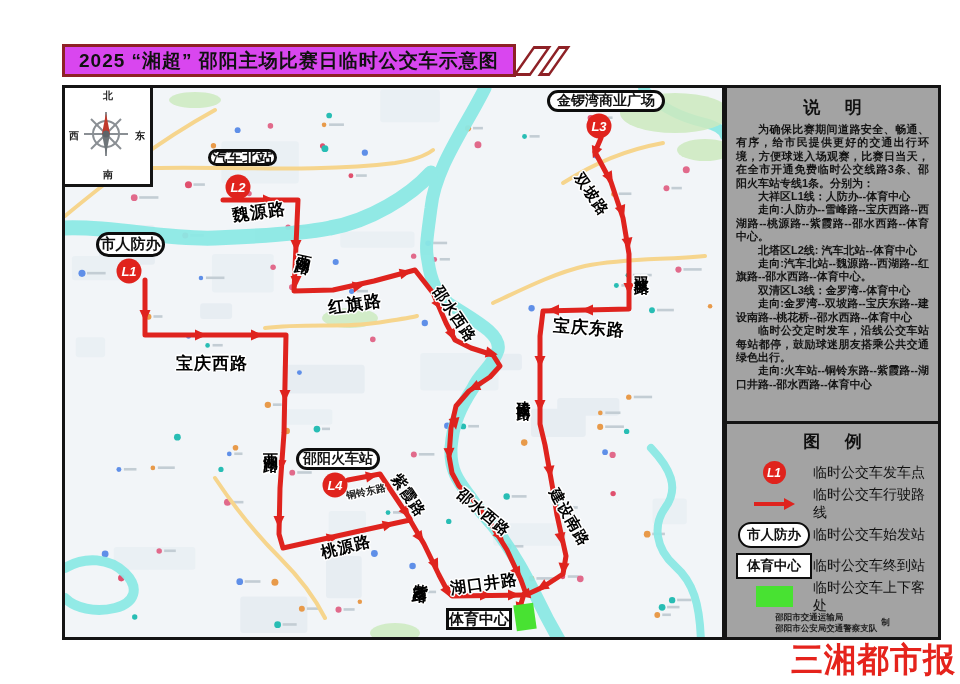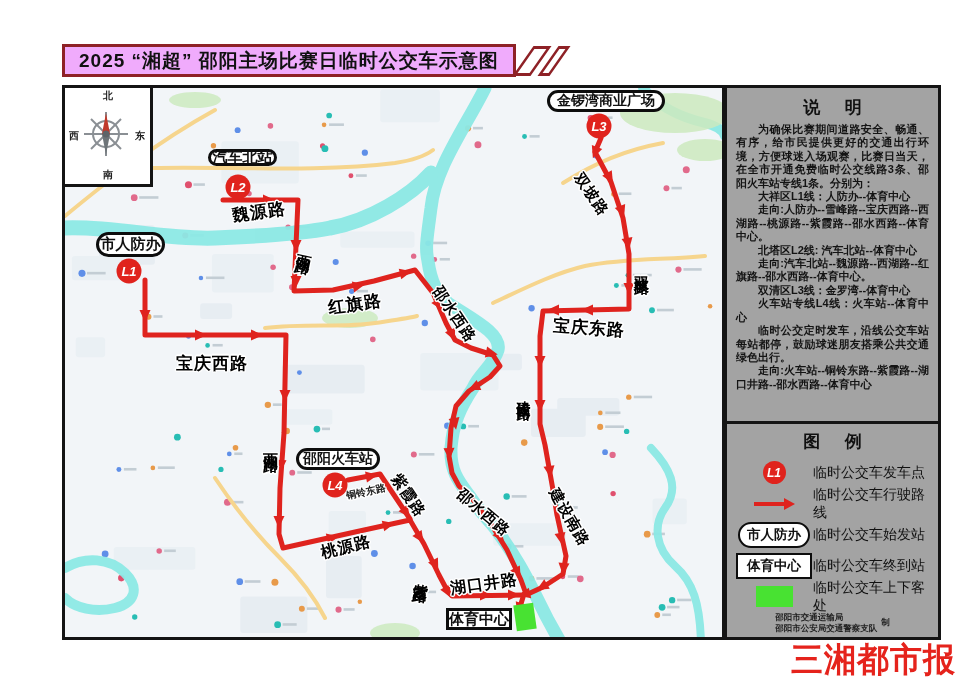--- a/index.html
+++ b/index.html
@@ -1,21 +1,21 @@
 <!DOCTYPE html>
 <html><head>
 <meta charset="utf-8">
 <style>
   html,body{margin:0;padding:0;background:#ffffff;}
   .page{position:relative;width:960px;height:684px;background:#fff;overflow:hidden;
         font-family:"Liberation Sans","DejaVu Sans",sans-serif;color:#111;}
 
   
   .title-wrap{position:absolute;left:62px;top:44px;height:33px;display:flex;align-items:stretch;}
-  .title-box{border:3px solid #8e2126;background:#f0abfc;display:flex;align-items:center;
+  .title-box{border:3px solid #8e2126;background:#d946ef;display:flex;align-items:center;
              padding:0 14px;font-size:19px;font-weight:800;letter-spacing:1px;white-space:nowrap;}
   .slash{border:3px solid #8e2126;transform:skewX(-35deg);margin-left:7px;height:24px;align-self:center;}
   .slash.a{width:12px;} .slash.b{width:6px;}
 
   
   .map{position:absolute;left:62px;top:85px;width:663px;height:555px;box-sizing:border-box;
        border:3px solid #141414;background:#f2f5f8;overflow:hidden;}
   .map svg.layer{position:absolute;left:0;top:0;}
   .compass{position:absolute;left:-1px;top:-1px;width:86px;height:97px;background:#fff;
            border-right:3px solid #141414;border-bottom:3px solid #141414;z-index:7;}
@@ -377,21 +377,21 @@
   <div class="panel">
     <div class="pbox notes">
       <div class="sec-h">说  明</div>
       <div id="notes-body">
           <p>为确保比赛期间道路安全、畅通、有序，给市民提供更好的交通出行环境，方便球迷入场观赛，比赛日当天，在全市开通免费临时公交线路3条、邵阳火车站专线1条。分别为：</p>
           <p>大祥区L1线：人防办--体育中心</p>
           <p>走向:人防办--雪峰路--宝庆西路--西湖路--桃源路--紫霞路--邵水西路--体育中心。</p>
           <p>北塔区L2线: 汽车北站--体育中心</p>
           <p>走向:汽车北站--魏源路--西湖路--红旗路--邵水西路--体育中心。</p>
           <p>双清区L3线：金罗湾--体育中心</p>
-          <p>火车站专线L4线：火车站--体育中心</p>
+          <p>走向:金罗湾--双坡路--宝庆东路--建设南路--桃花桥--邵水西路--体育中心</p>
           <p>临时公交定时发车，沿线公交车站每站都停，鼓励球迷朋友搭乘公共交通绿色出行。</p>
           <p>走向:火车站--铜铃东路--紫霞路--湖口井路--邵水西路--体育中心</p>
         </div>
     </div>
     <div class="pbox legend">
       <div class="sec-h">图  例</div>
       <div id="legend-items">
           <div class="leg-row">
             <div class="leg-sym">
               <div class="leg-mark" style="background: rgb(224, 35, 29);">L1</div>

